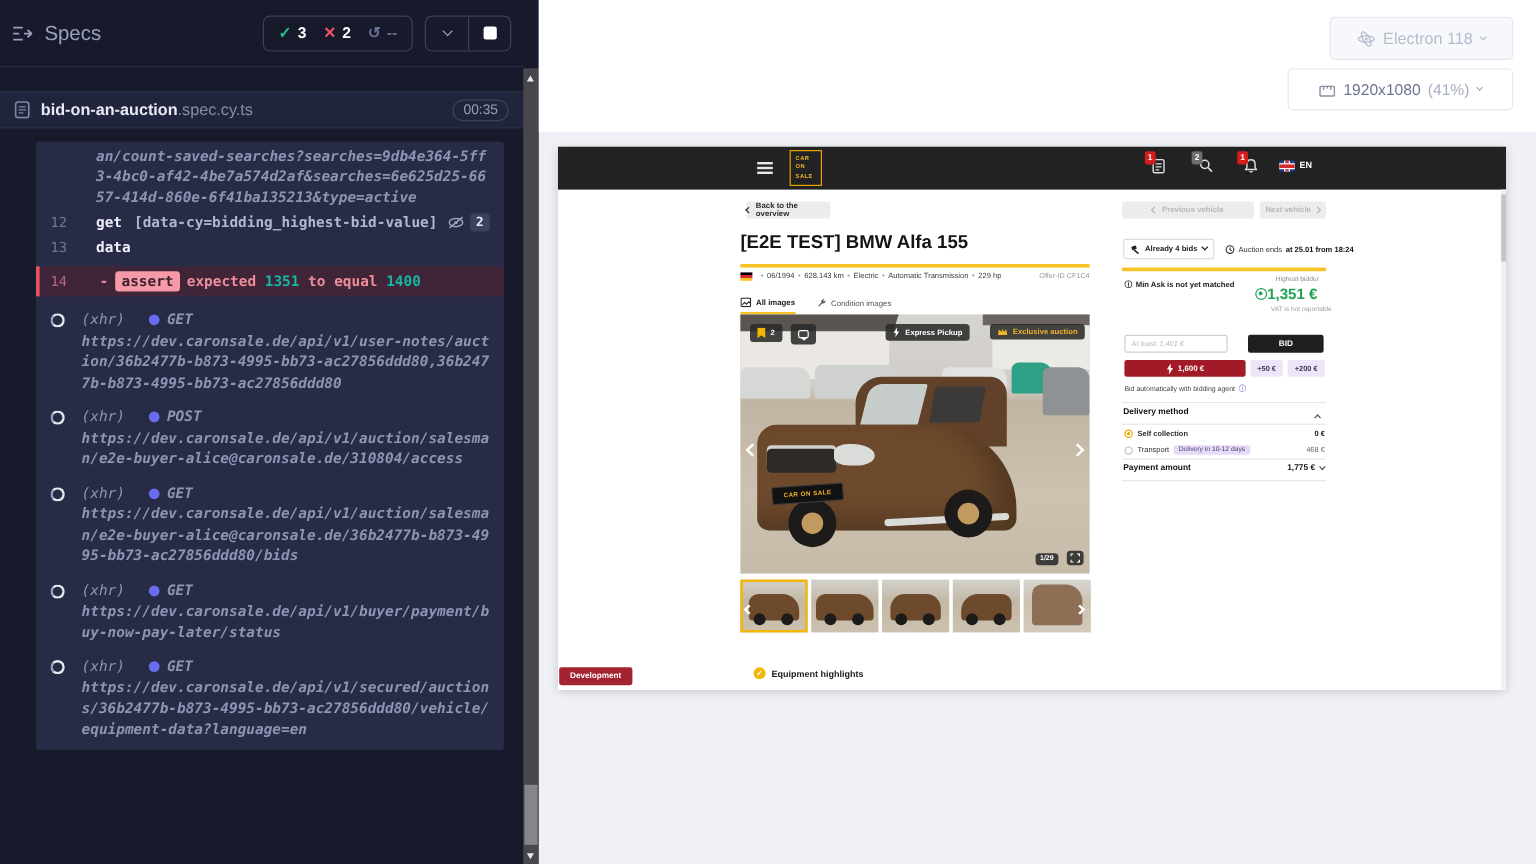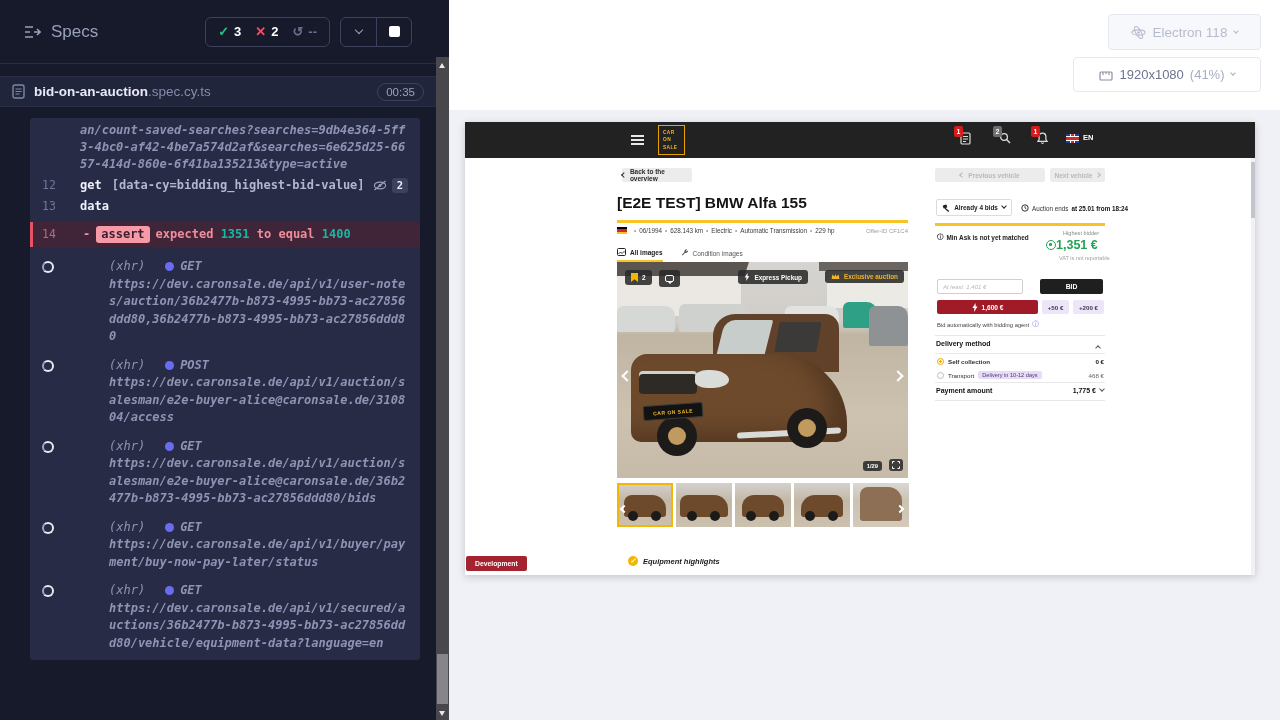--- a/index.html
+++ b/index.html
@@ -2,22 +2,22 @@
 <html><head>
 <meta charset="utf-8">
 <style>
   * { margin:0; padding:0; box-sizing:border-box; }
   html,body { width:1280px; height:720px; overflow:hidden; background:#171a2b;
               font-family:"Liberation Sans", sans-serif; }
   .stage { position:relative; width:1280px; height:720px; }
 
   
   .sidebar { position:absolute; left:0; top:0; width:449px; height:720px; background:#171a2b; }
-  .rep-header { position:absolute; left:0; top:0; width:436px; height:64px;
-                display:flex; align-items:center; padding:0 24px; border-bottom:1px solid #2a2e45; }
+  .rep-header { position:absolute; left:0; top:0; width:436px; height:56px;
+                display:flex; align-items:center; padding:0 10px; border-bottom:1px solid #2a2e45; }
   .specs-title { display:flex; align-items:center; gap:10px; color:#9aa0bb; font-size:17px; }
   .statgroup { margin-left:auto; display:flex; align-items:center; gap:14px;
                border:1px solid #3c415c; border-radius:6px; padding:5px 12px; height:30px; }
   .stat { display:flex; align-items:center; gap:5px; font-size:13px; font-weight:bold; color:#fff; }
   .stat .pass { color:#23c186; font-size:13px; }
   .stat .fail { color:#eb5368; font-size:13px; }
   .stat .pend { color:#6a7090; font-size:13px; }
   .stat .pendval { color:#6a7090; font-weight:bold; }
   .ctrlgroup { margin-left:10px; display:flex; align-items:center; border:1px solid #3c415c;
                border-radius:6px; height:30px; overflow:hidden; }
@@ -47,21 +47,21 @@
   .errrow { display:flex; margin-top:5px; background:#402539; border-left:3px solid #e45464;
             padding:4px 12px 4px 0; }
   .errrow .lnum { color:#b56b7e; padding-left:9px; }
   .errbody { flex:1; font-size:12px; line-height:17px; color:#ef8d9b; font-weight:bold; }
   .abadge { display:inline-block; background:#f59aa6; color:#3c1f30; border-radius:3px;
             padding:0 5px; margin:0 6px; font-weight:bold; }
   .eval { color:#14b8a6; }
   .xhr { display:flex; gap:14px; padding:0 12px; margin-top:11px; }
   .ring { flex:none; width:12px; height:12px; border:2.5px solid #e6e8f2; border-left-color:#9ea3bf;
           border-radius:50%; margin-top:3px; }
-  .xbody { flex:1; min-width:0; font-size:12px; line-height:17.5px; font-style:italic; color:#8f94b4;margin-left:41px; }
+  .xbody { flex:1; min-width:0; font-size:12px; line-height:17.5px; font-style:italic; color:#8f94b4; }
   .xlabel { display:flex; align-items:center; gap:6px; }
   .xdot { width:9px; height:9px; border-radius:50%; background:#6a6cf0; margin-left:14px; }
   .xmethod { font-weight:bold; }
   .xurl { font-weight:bold; word-break:break-all; }
   .log .xhr:last-child { padding-bottom:8px; }
 
   .sb-track { position:absolute; left:436px; top:57px; width:13px; height:663px; background:#48484c; }
   .sb-arrow { position:absolute; left:3px; width:0; height:0; border-left:3.5px solid transparent;
               border-right:3.5px solid transparent; }
   .sb-up { top:6px; border-bottom:5px solid #e8e8e8; }
@@ -215,21 +215,21 @@
   .thumbs { position:absolute; left:152px; top:361px; width:291px; height:44px; display:flex; gap:3px; }
   .th { flex:none; width:56px; height:44px; position:relative; overflow:hidden;
         background:linear-gradient(#d3d1cd 0%, #c3b8a5 40%, #ccc1af 100%); }
   .th.sel { outline:2.5px solid #f2b705; outline-offset:-2.5px; }
   .th .blob { position:absolute; left:7px; top:12px; width:42px; height:22px; background:#6e4a2c;
               border-radius:8px 14px 3px 3px; }
   .th .w1,.th .w2 { position:absolute; top:28px; width:10px; height:10px; background:#1d1b19; border-radius:50%; }
   .th .w1 { left:11px; } .th .w2 { left:34px; }
   .thnav { position:absolute; top:376px; color:#fff; z-index:5; }
   .equip { position:absolute; left:163px; top:434px; display:flex; align-items:center; gap:5px;
-           font-size:7.5px; font-weight:bold; color:#1c1c1c;font-style:italic; }
+           font-size:7.5px; font-weight:bold; color:#1c1c1c; }
   .chkcirc { width:10px; height:10px; border-radius:50%; background:#f2b705; color:#fff; font-size:7px;
              display:flex; align-items:center; justify-content:center; font-weight:bold; }
   .devbadge { position:absolute; left:1px; bottom:4px; background:#a32330; color:#fff; font-size:6.8px;
               font-weight:bold; padding:4px 9px; border-radius:2px; }
   .aut-sb { position:absolute; right:0; top:36px; width:4px; height:417px; background:#f1f1f1; }
   .aut-sb::after { content:""; position:absolute; left:0; top:4px; width:4px; height:56px; background:#c4c4cc; }
 
   svg { display:block; }
 </style>
 </head>

